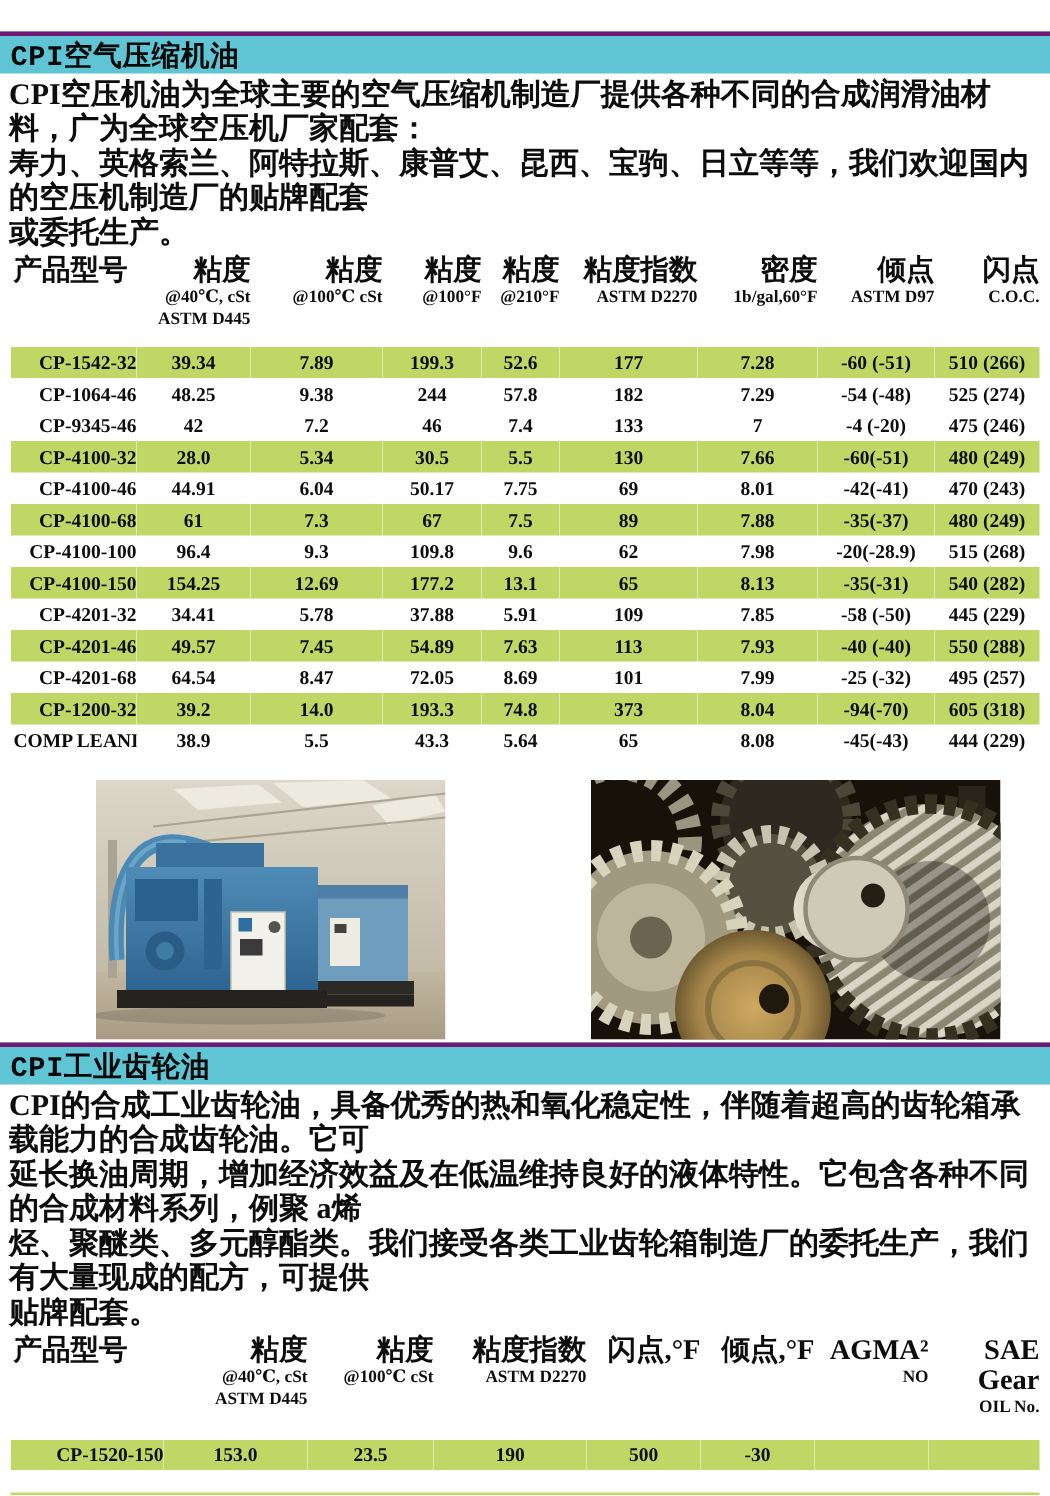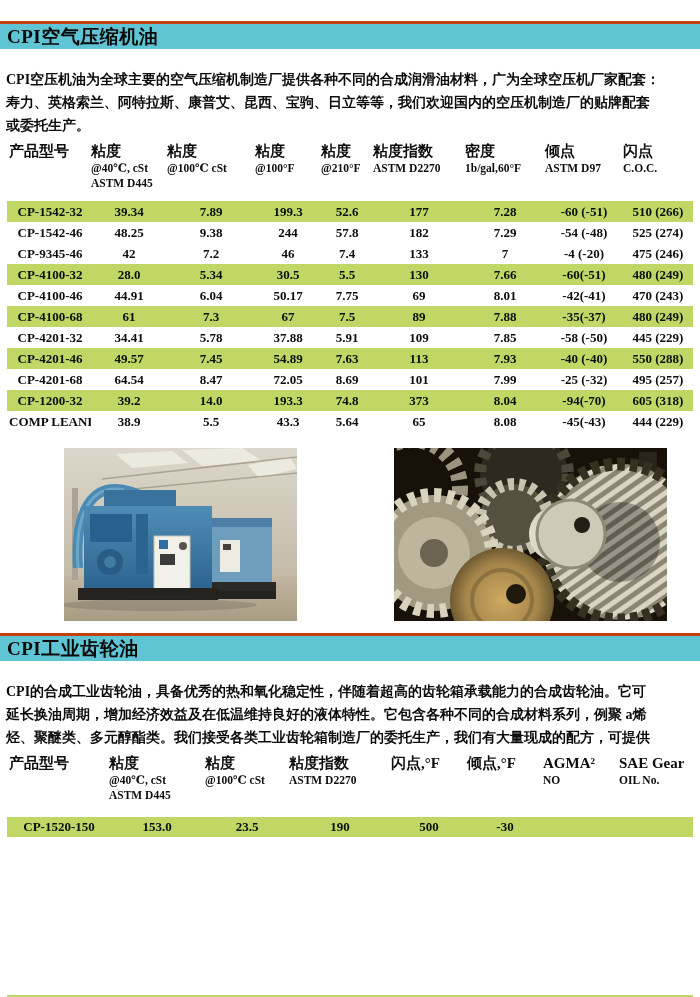--- a/index.html
+++ b/index.html
@@ -1,35 +1,35 @@
 <!DOCTYPE html>
 <html><head>
 <meta charset="utf-8">
 <style>
   html,body{margin:0;padding:0;background:#ffffff;}
   .page{
     position:relative;width:700px;height:997px;overflow:hidden;background:#fff;
     font-family:"Liberation Serif","DejaVu Serif",serif;color:#0d0d0d;
   }
   .bar{
-    margin-top:21px;border-top:3px solid #c2410c;background:#5fc4d4;
-    height:25px;display:flex;align-items:center;padding-left:7px;box-sizing:content-box;
+    margin-top:21px;border-top:3px solid #701a75;background:#5fc4d4;
+    height:25px;display:flex;align-items:center;padding-left:7px;box-sizing:content-box;font-family:Liberation Mono, monospace;
   }
-  .bar2{margin-top:12px;}
+  .bar2{margin-top:2px;}
   .bar-title{font-size:19px;font-weight:bold;letter-spacing:.5px;color:#090909;}
-  .para{font-weight:bold;font-size:14px;line-height:23px;padding:19px 6px 1px 6px;}
+  .para{font-weight:bold;font-size:20px;line-height:23px;padding:3px 6px 1px 6px;}
   .tbl{width:686px;margin:0 7px;border-collapse:collapse;table-layout:fixed;font-weight:bold;}
-  .tbl th{vertical-align:top;text-align:left;padding:3px 0 10px 0;font-weight:bold;}
+  .tbl th{vertical-align:top;text-align:right;padding:3px 0 10px 0;font-weight:bold;}
   .tbl2 th{padding-bottom:14px;}
   .tbl th:first-child{text-align:left;padding-left:2px;}
-  .h-main{font-size:15px;line-height:20px;}
+  .h-main{font-size:19px;line-height:20px;}
   .h-sub{font-size:11.5px;line-height:15px;}
   .tbl td{text-align:center;font-size:13px;height:21px;line-height:21px;padding:0;white-space:nowrap;overflow:hidden;}
   .tbl2 td{height:20px;line-height:20px;}
-  .tbl td:first-child{text-align:center;padding-left:2px;}
+  .tbl td:first-child{text-align:right;padding-left:2px;}
   .tbl tr.hl td{background:#c1d765;}
   .photos{display:flex;margin:16px 0 0 64px;}
   .photo-left{margin-right:97px;}
   .photo{display:block;}
   .bottom-sliver{position:absolute;left:7px;bottom:0;width:686px;height:2px;background:#c1d765;}
 </style>
 </head>
 <body>
 
 <div class="page">
@@ -102,21 +102,21 @@
           <td>39.34</td>
           <td>7.89</td>
           <td>199.3</td>
           <td>52.6</td>
           <td>177</td>
           <td>7.28</td>
           <td>-60 (-51)</td>
           <td>510 (266)</td>
         </tr>
         <tr>
-          <td>CP-1542-46</td>
+          <td>CP-1064-46</td>
           <td>48.25</td>
           <td>9.38</td>
           <td>244</td>
           <td>57.8</td>
           <td>182</td>
           <td>7.29</td>
           <td>-54 (-48)</td>
           <td>525 (274)</td>
         </tr>
         <tr>
@@ -155,20 +155,42 @@
         <tr class="hl">
           <td>CP-4100-68</td>
           <td>61</td>
           <td>7.3</td>
           <td>67</td>
           <td>7.5</td>
           <td>89</td>
           <td>7.88</td>
           <td>-35(-37)</td>
           <td>480 (249)</td>
+        </tr>
+        <tr>
+          <td>CP-4100-100</td>
+          <td>96.4</td>
+          <td>9.3</td>
+          <td>109.8</td>
+          <td>9.6</td>
+          <td>62</td>
+          <td>7.98</td>
+          <td>-20(-28.9)</td>
+          <td>515 (268)</td>
+        </tr>
+        <tr class="hl">
+          <td>CP-4100-150</td>
+          <td>154.25</td>
+          <td>12.69</td>
+          <td>177.2</td>
+          <td>13.1</td>
+          <td>65</td>
+          <td>8.13</td>
+          <td>-35(-31)</td>
+          <td>540 (282)</td>
         </tr>
         <tr>
           <td>CP-4201-32</td>
           <td>34.41</td>
           <td>5.78</td>
           <td>37.88</td>
           <td>5.91</td>
           <td>109</td>
           <td>7.85</td>
           <td>-58 (-50)</td>
@@ -308,20 +330,21 @@
   </div>
 
   <div class="bar bar2">
     <span class="bar-title">CPI工业齿轮油</span>
   </div>
 
   <div class="para">
     <div>CPI的合成工业齿轮油，具备优秀的热和氧化稳定性，伴随着超高的齿轮箱承载能力的合成齿轮油。它可</div>
     <div>延长换油周期，增加经济效益及在低温维持良好的液体特性。它包含各种不同的合成材料系列，例聚 a烯</div>
     <div>烃、聚醚类、多元醇酯类。我们接受各类工业齿轮箱制造厂的委托生产，我们有大量现成的配方，可提供</div>
+    <div>贴牌配套。</div>
   </div>
 
   <table class="tbl tbl2">
     <colgroup>
       <col style="width:102px">
         <col style="width:96px">
         <col style="width:84px">
       <col style="width:102px">
         <col style="width:76px">
         <col style="width:76px">

